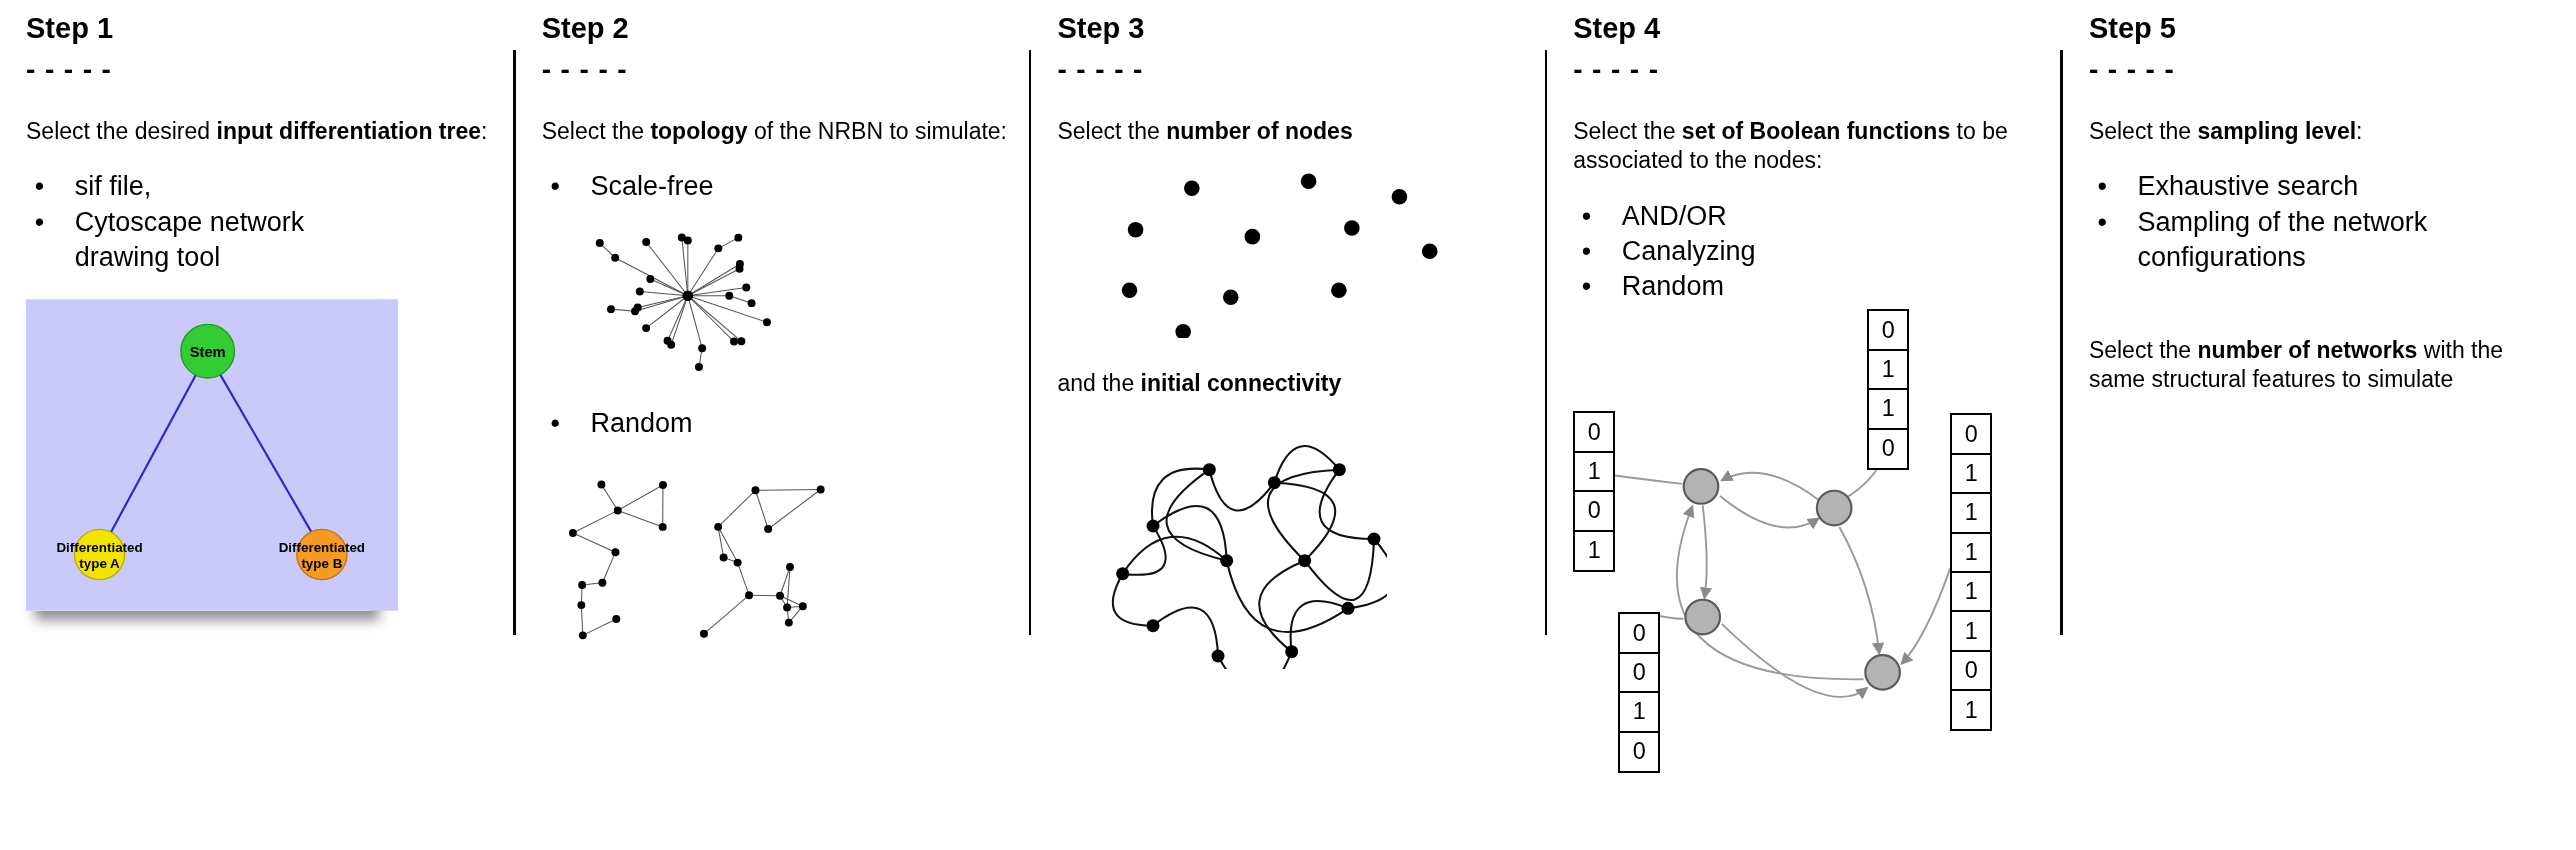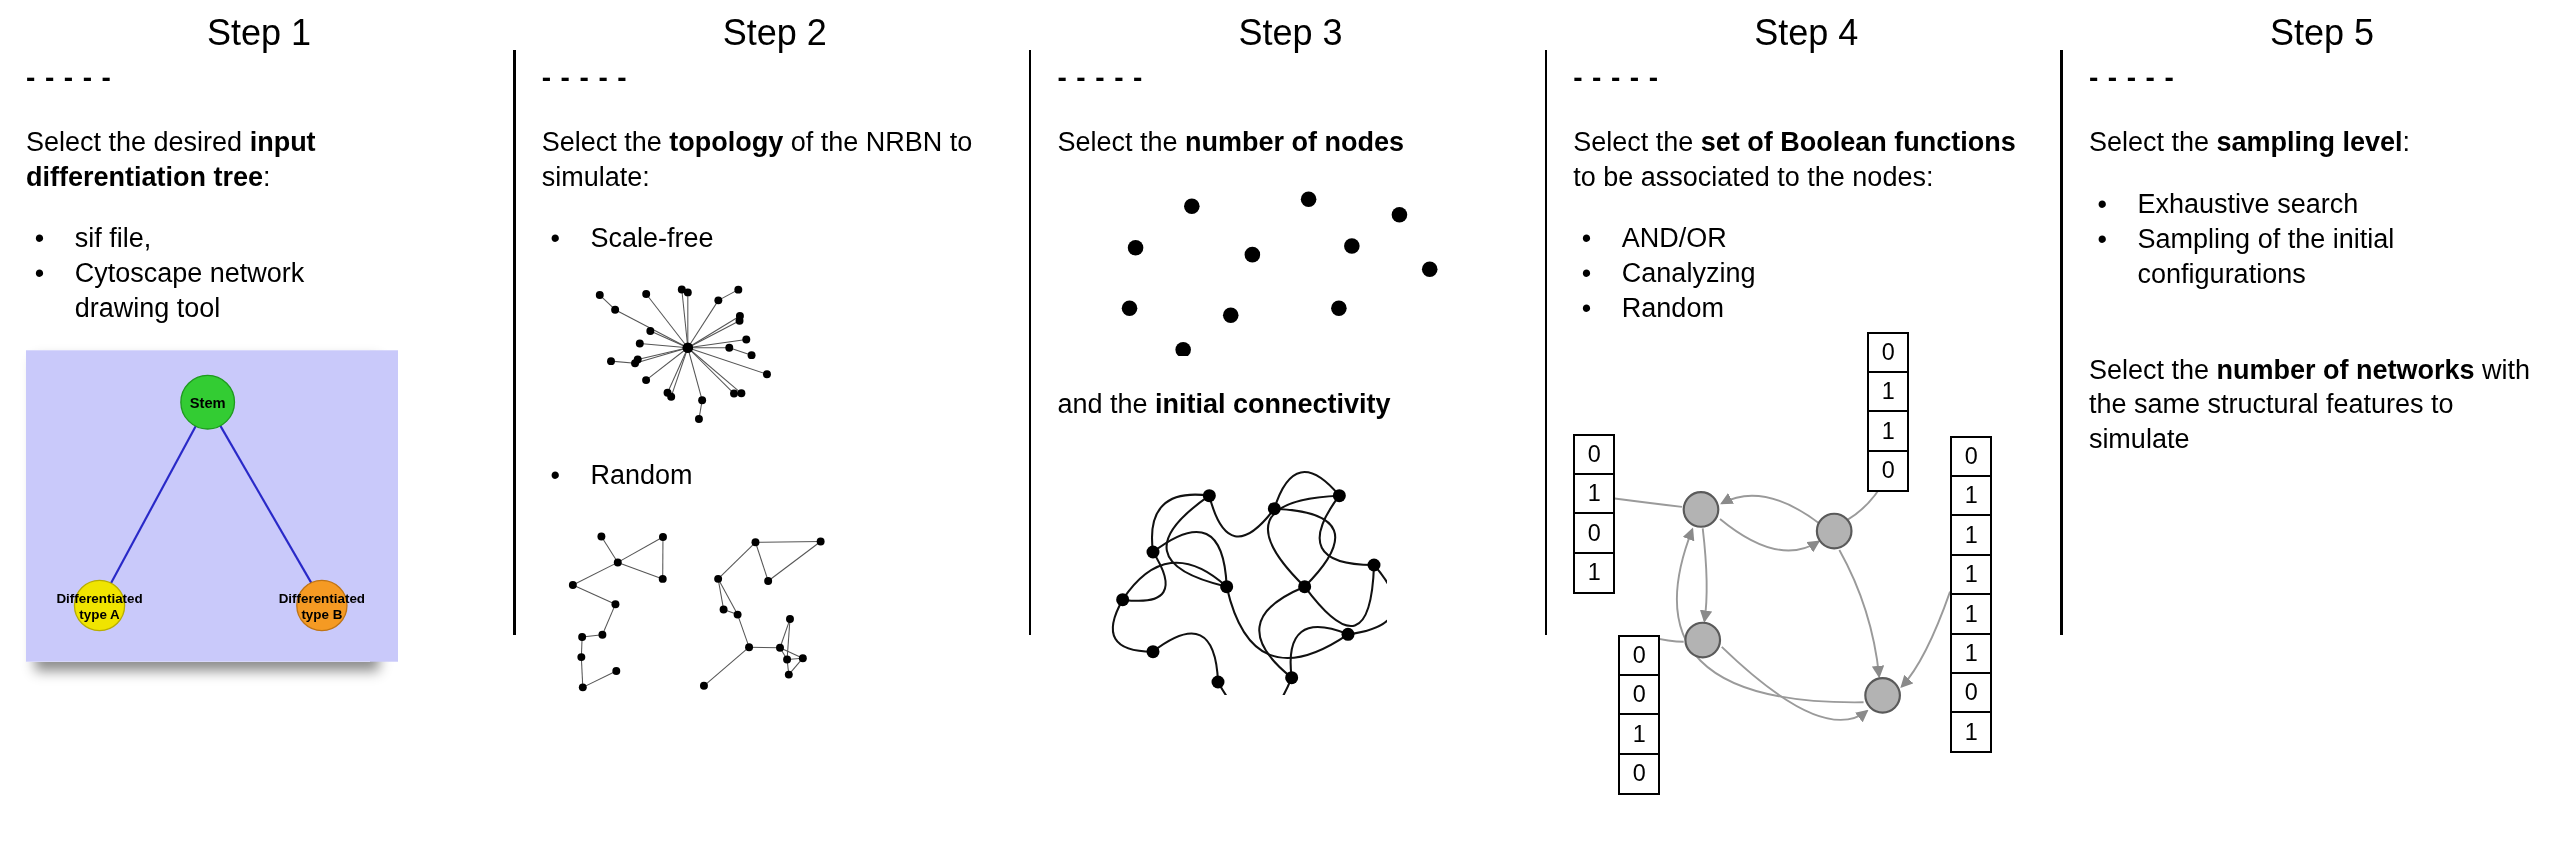--- a/index.html
+++ b/index.html
@@ -5,23 +5,23 @@
   html,body{margin:0;padding:0;}
   body{
     width:2576px;height:851px;background:#ffffff;color:#000;
     font-family:"Liberation Sans","DejaVu Sans",sans-serif;
     overflow:hidden;
   }
   .page{display:flex;width:2576px;height:851px;align-items:flex-start;}
   .col{flex:1 1 0;min-width:0;height:100%;padding:12px 21px 0 26px;position:relative;}
   .vdiv{flex:0 0 2.6px;width:2.6px;height:585px;background:#000;margin-top:50px;}
 
-  .step-title{font-size:36px;font-weight:400;line-height:1.15;text-align:center;}
+  .step-title{font-size:29px;font-weight:700;line-height:1.15;}
   .dashes{font-size:28px;font-weight:700;margin-top:8.7px;letter-spacing:0.9px;}
-  .para{font-size:27px;line-height:1.28;margin-top:31px;}
+  .para{font-size:23px;line-height:1.28;margin-top:31px;}
   .seg-b{font-weight:700;}
   .seg-i{}
 
   .bullets{margin-top:3.5px;}
   .bullet{display:flex;font-size:27px;line-height:1.3;align-items:flex-start;}
   .bullet-marker{flex:0 0 40px;padding-left:8.7px;}
   .bullet-marker::before{content:"\2022";}
   .bullet-text{flex:0 1 auto;}
   .col-1 .bullet-text{max-width:312px;}
 
@@ -366,20 +366,20 @@
     <div class="step-title">Step 5</div>
     <div class="dashes">- - - - -</div>
     <p class="para"><span>Select the </span><span class="seg-b">sampling level</span><span>:</span></p>
     <div class="bullets">
       <div class="bullet">
         <span class="bullet-marker"></span>
         <span class="bullet-text">Exhaustive search</span>
       </div>
       <div class="bullet">
         <span class="bullet-marker"></span>
-        <span class="bullet-text">Sampling of the initial configurations</span>
+        <span class="bullet-text">Sampling of the network configurations</span>
       </div>
     </div>
     <p class="para second-para"><span>Select the </span><span class="seg-b">number of networks</span><span> with the same structural features to simulate</span></p>
   </div>
 
 </div>
 
 
 </body></html>

